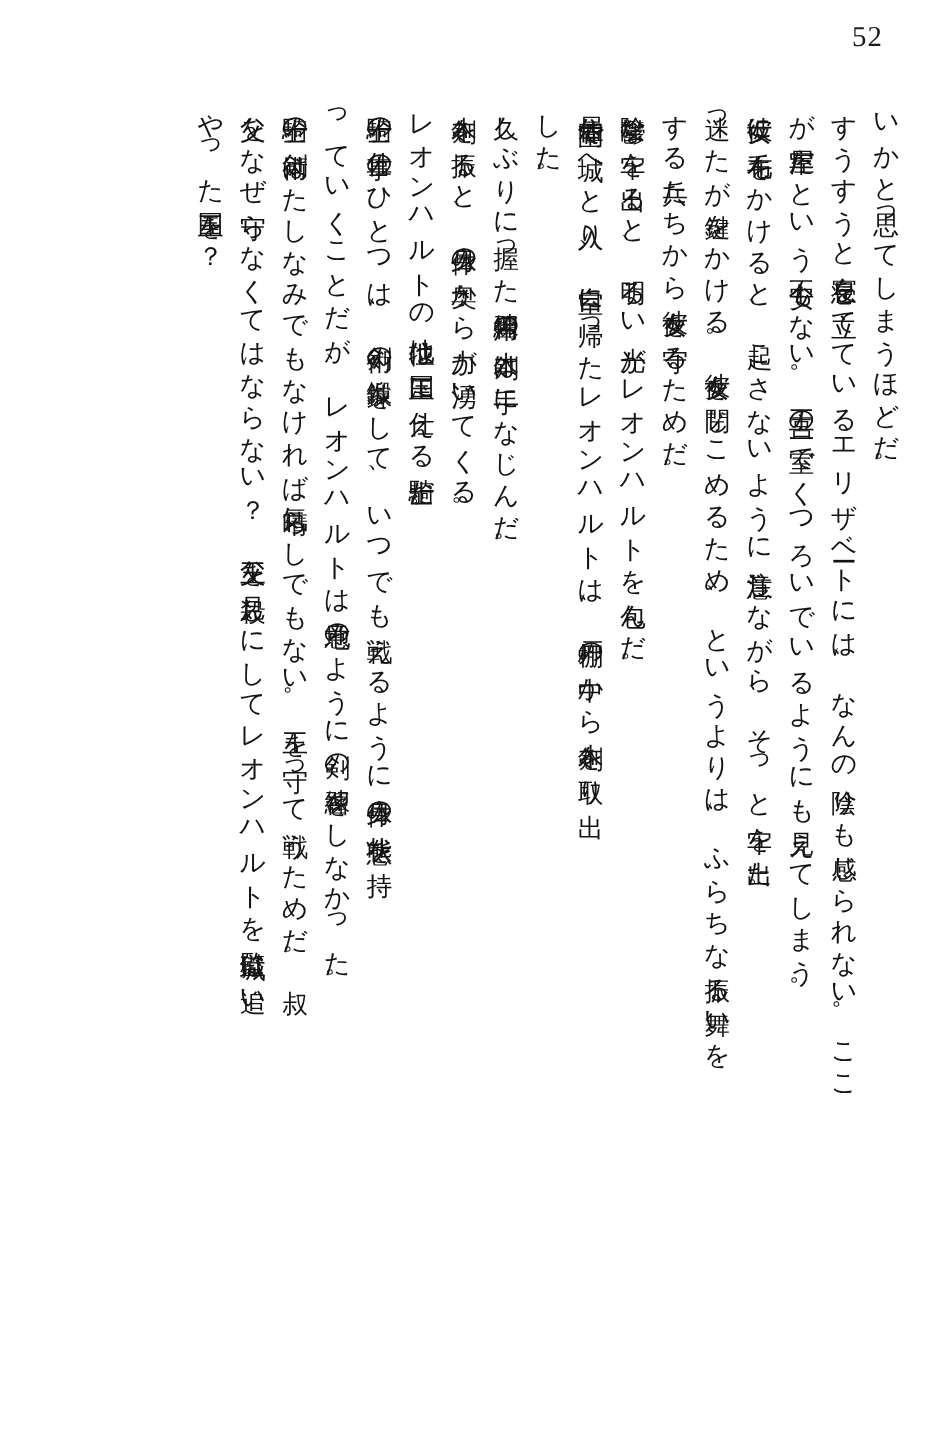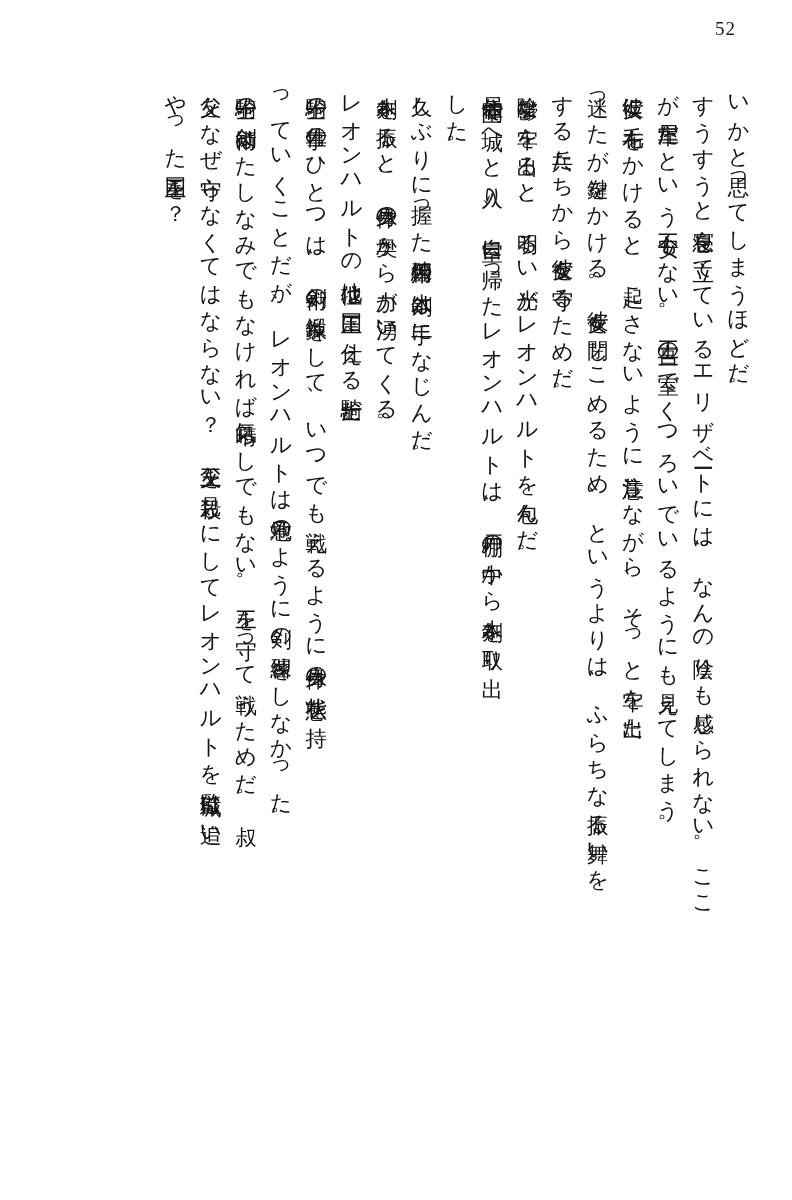--- a/index.html
+++ b/index.html
@@ -22,21 +22,21 @@
     width: 792px;
     height: 1200px;
     background: #ffffff;
   }
 
   
   .page-number {
     position: absolute;
     top: 18px;
     right: 56px;
-    font-size: 19px;
+    font-size: 24px;
     letter-spacing: 1px;
     color: #1a1a1a;
     font-family: "Liberation Serif", "DejaVu Serif", serif;
   }
 
   
   .body-text {
     position: absolute;
     top: 80px;
     right: 44px;

